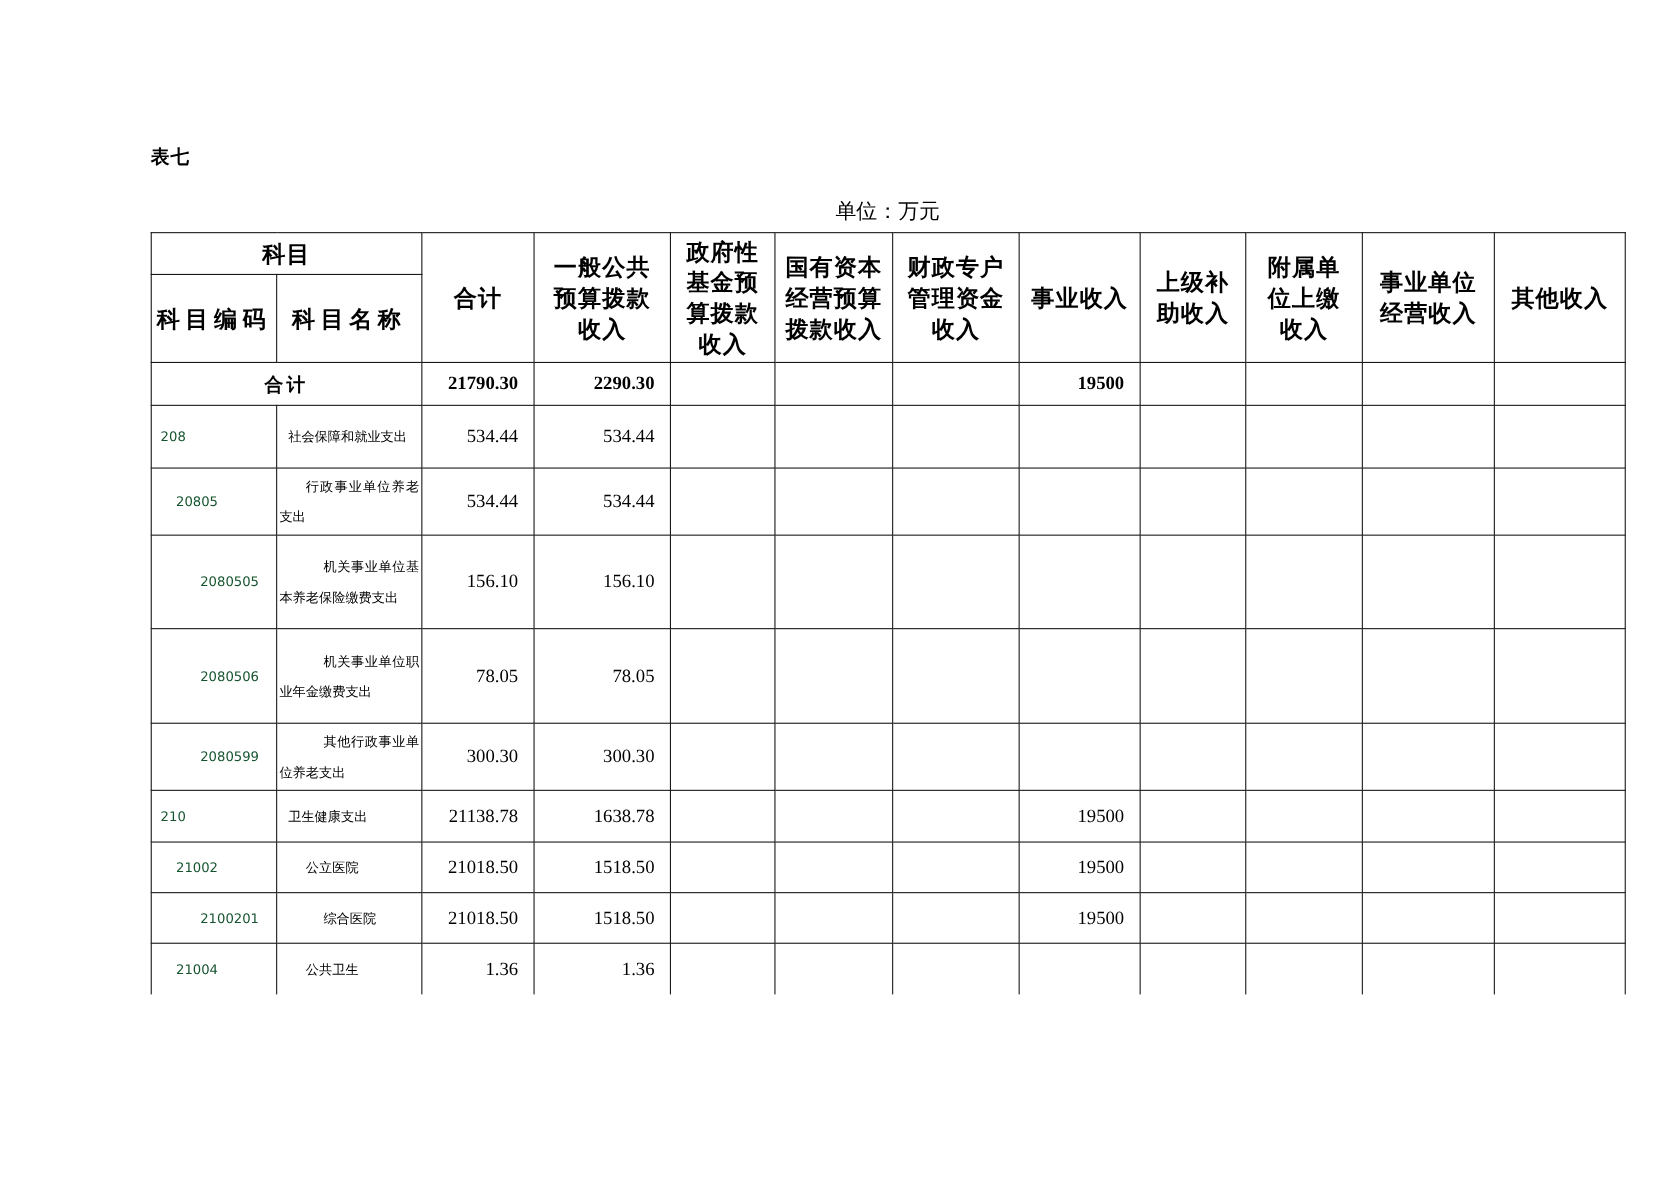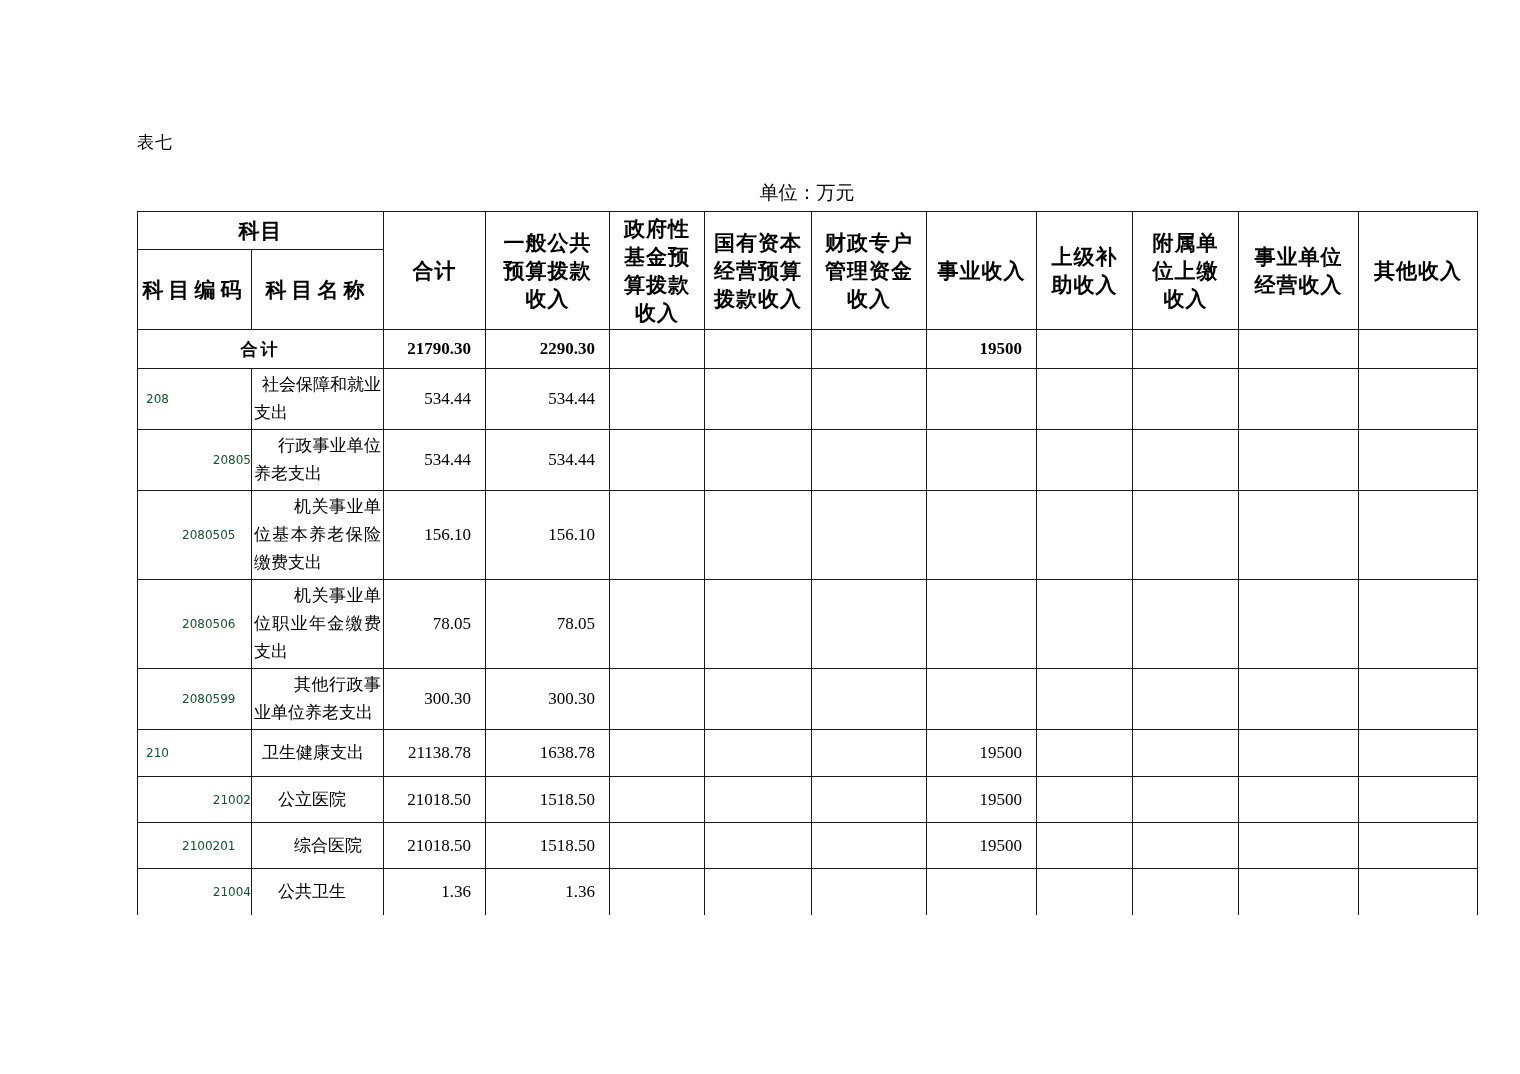--- a/index.html
+++ b/index.html
@@ -12,21 +12,21 @@
     font-family: "Liberation Serif", "DejaVu Serif", serif;
     color: #000;
   }
   .sheet {
     width: 1340px;
     margin-left: 137px;
     padding-top: 131px;
   }
   .table-label {
     font-size: 17px;
-    font-weight: normal;
+    font-weight: bold;
     line-height: 24px;
     letter-spacing: 1px;
   }
   .title {
     margin: 4px 0 0 0;
     text-align: center;
     font-size: 37px;
     font-weight: bold;
     line-height: 40px;
     letter-spacing: 2px;
@@ -58,24 +58,24 @@
   }
   th.wrap { white-space: pre-line; padding: 0 3px; }
   th.spaced { letter-spacing: 5px; }
   td.code {
     font-family: "DejaVu Sans", "Liberation Sans", sans-serif;
     color: #14532d;
     font-size: 12px;
     text-align: left;
   }
   td.code.lv1 { padding-left: 8px; }
-  td.code.lv2 { padding-left: 22px; text-align: right; }
+  td.code.lv2 { padding-left: 22px; }
   td.code.lv3 { padding-left: 44px; }
   td.name {
-    font-size: 17px;
+    font-size: 12px;
     line-height: 28px;
     padding: 2px 2px;
     text-align: justify;
     text-justify: inter-ideograph;
     word-break: break-all;
   }
   td.name.lv1 { text-indent: 8px; }
   td.name.lv2 { text-indent: 24px; }
   td.name.lv3 { text-indent: 40px; }
   td.val {

